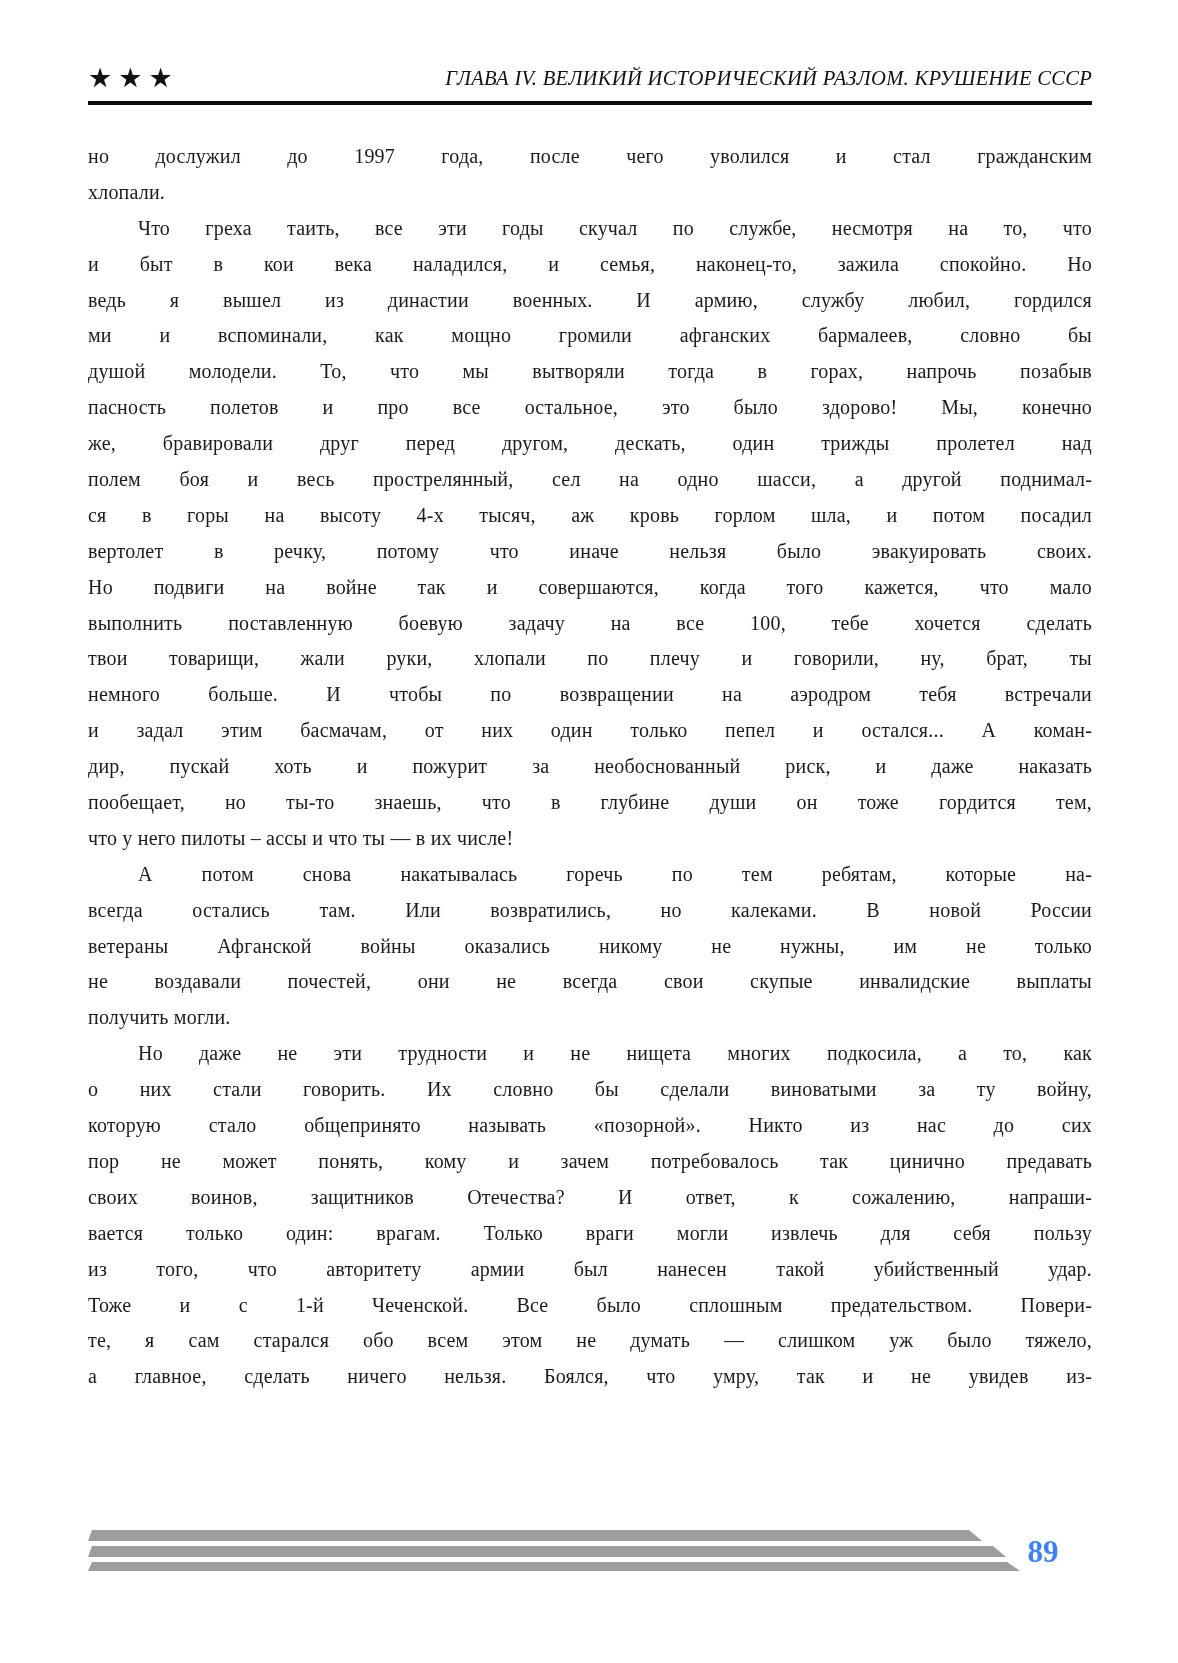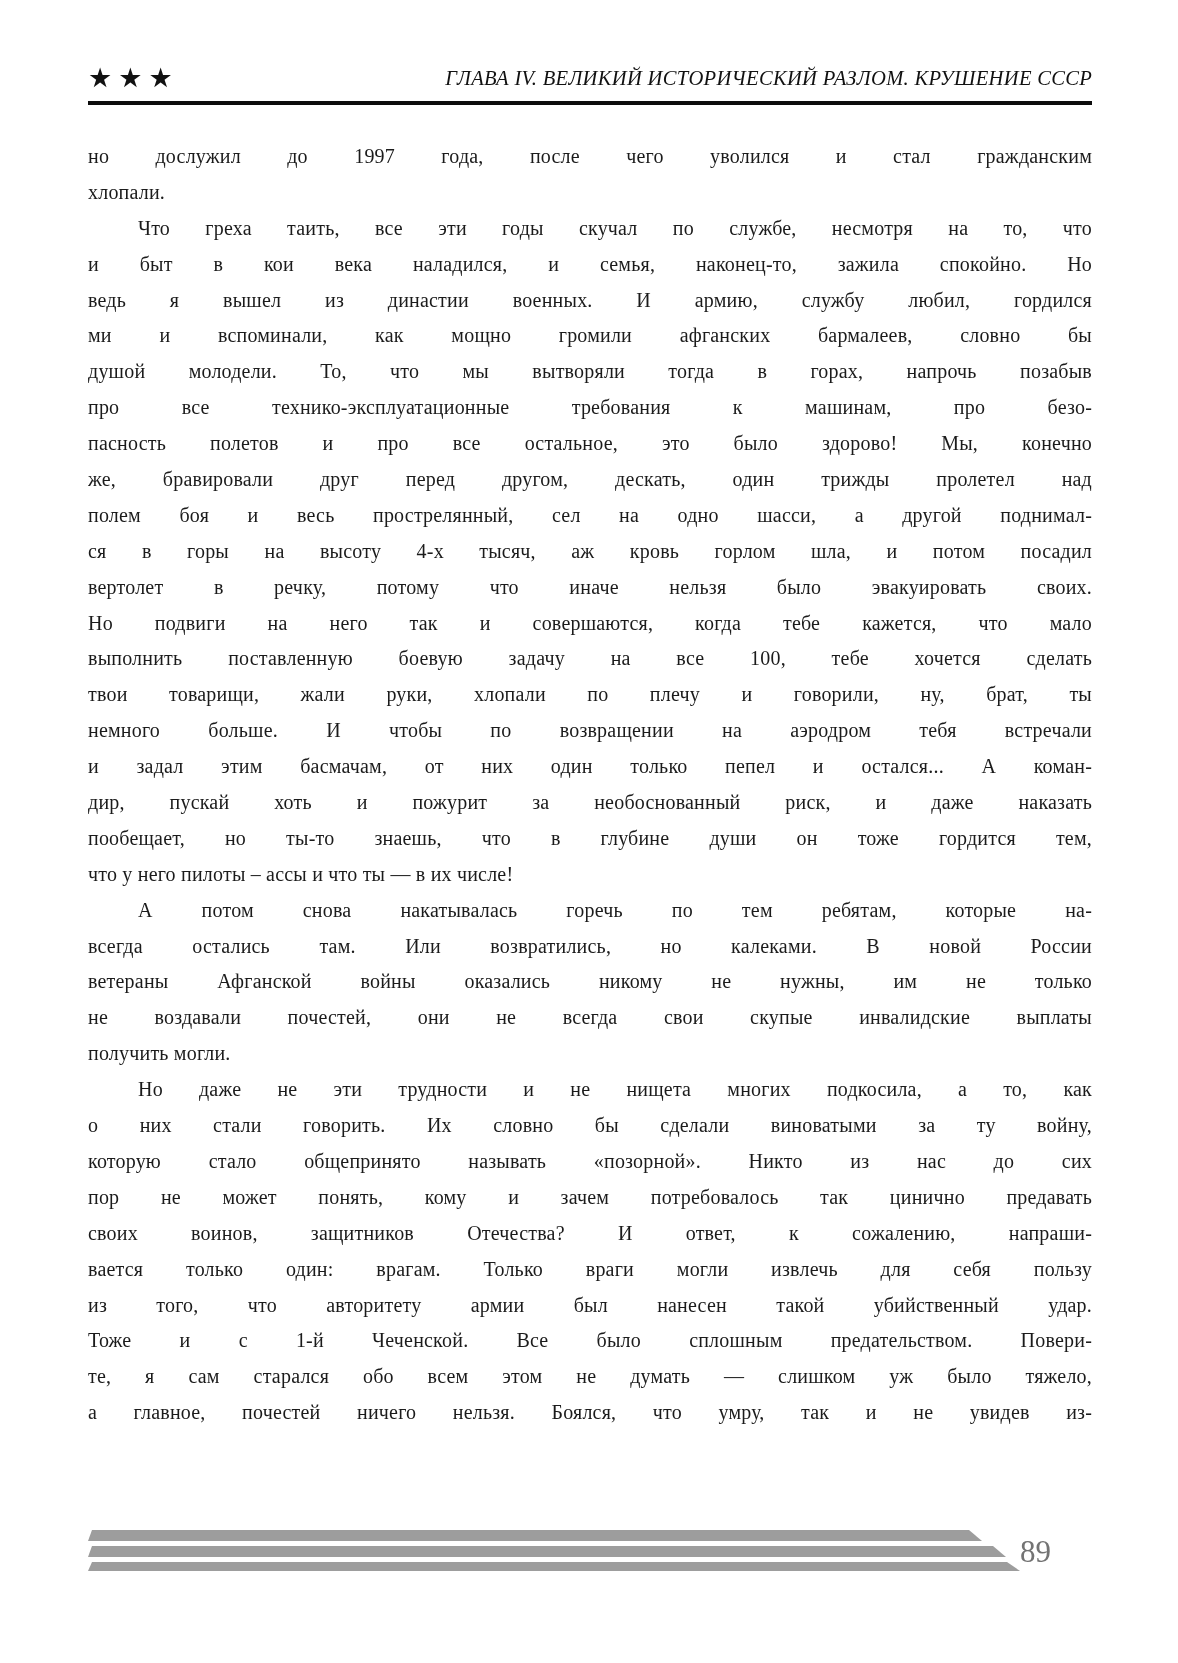--- a/index.html
+++ b/index.html
@@ -76,25 +76,26 @@
     position: absolute;
     left: 0;
     background: #9d9d9d;
     clip-path: polygon(4px 0, calc(100% - 13px) 0, 100% 100%, 0 100%);
   }
   .stripe-1 { top: 0;    width: 894px; height: 11px; }
   .stripe-2 { top: 16px; width: 918px; height: 11px; }
   .stripe-3 { top: 32px; width: 932px; height: 9px;  }
   .page-number {
     flex: 1;
-    text-align: left;
+    text-align: center;
     padding-right: 26px;
     font-size: 31px;
-    color: #737373;
+    color: #3b82f6;
     line-height: 1;
+    font-weight: bold;
   }
 </style>
 </head>
 <body>
 
 <div class="page">
 
   <div class="header-row">
     <span class="stars">★★★</span>
     <span class="chapter-title">ГЛАВА IV. ВЕЛИКИЙ ИСТОРИЧЕСКИЙ РАЗЛОМ. КРУШЕНИЕ СССР</span>
@@ -106,27 +107,26 @@
       <div class="para">
         <div class="line">но дослужил до 1997 года, после чего уволился и стал гражданским</div>
         <div class="line last">хлопали.</div>
       </div>
       <div class="para">
         <div class="line indent">Что греха таить, все эти годы скучал по службе, несмотря на то, что</div>
         <div class="line">и быт в кои века наладился, и семья, наконец-то, зажила спокойно. Но</div>
         <div class="line">ведь я вышел из династии военных. И армию, службу любил, гордился</div>
         <div class="line">ми и вспоминали, как мощно громили афганских бармалеев, словно бы</div>
         <div class="line">душой молодели. То, что мы вытворяли тогда в горах, напрочь позабыв</div>
-        <div class="line">про все технико-эксплуатационные требования к машинам, про безо-</div>
         <div class="line">пасность полетов и про все остальное, это было здорово! Мы, конечно</div>
         <div class="line">же, бравировали друг перед другом, дескать, один трижды пролетел над</div>
         <div class="line">полем боя и весь прострелянный, сел на одно шасси, а другой поднимал-</div>
         <div class="line">ся в горы на высоту 4-х тысяч, аж кровь горлом шла, и потом посадил</div>
         <div class="line">вертолет в речку, потому что иначе нельзя было эвакуировать своих.</div>
-        <div class="line">Но подвиги на него так и совершаются, когда тебе кажется, что мало</div>
+        <div class="line">Но подвиги на войне так и совершаются, когда того кажется, что мало</div>
         <div class="line">выполнить поставленную боевую задачу на все 100, тебе хочется сделать</div>
         <div class="line">твои товарищи, жали руки, хлопали по плечу и говорили, ну, брат, ты</div>
         <div class="line">немного больше. И чтобы по возвращении на аэродром тебя встречали</div>
         <div class="line">и задал этим басмачам, от них один только пепел и остался... А коман-</div>
         <div class="line">дир, пускай хоть и пожурит за необоснованный риск, и даже наказать</div>
         <div class="line">пообещает, но ты-то знаешь, что в глубине души он тоже гордится тем,</div>
         <div class="line last">что у него пилоты – ассы и что ты — в их числе!</div>
       </div>
       <div class="para">
         <div class="line indent">А потом снова накатывалась горечь по тем ребятам, которые на-</div>
@@ -138,21 +138,21 @@
       <div class="para">
         <div class="line indent">Но даже не эти трудности и не нищета многих подкосила, а то, как</div>
         <div class="line">о них стали говорить. Их словно бы сделали виноватыми за ту войну,</div>
         <div class="line">которую стало общепринято называть «позорной». Никто из нас до сих</div>
         <div class="line">пор не может понять, кому и зачем потребовалось так цинично предавать</div>
         <div class="line">своих воинов, защитников Отечества? И ответ, к сожалению, напраши-</div>
         <div class="line">вается только один: врагам. Только враги могли извлечь для себя пользу</div>
         <div class="line">из того, что авторитету армии был нанесен такой убийственный удар.</div>
         <div class="line">Тоже и с 1-й Чеченской. Все было сплошным предательством. Повери-</div>
         <div class="line">те, я сам старался обо всем этом не думать — слишком уж было тяжело,</div>
-        <div class="line">а главное, почестей ничего нельзя. Боялся, что умру, так и не увидев из-</div>
+        <div class="line">а главное, сделать ничего нельзя. Боялся, что умру, так и не увидев из-</div>
       </div>
     </div>
 
   <div class="footer">
     <div class="stripes">
       <div class="stripe stripe-1"></div>
       <div class="stripe stripe-2"></div>
       <div class="stripe stripe-3"></div>
     </div>
     <div class="page-number">89</div>

